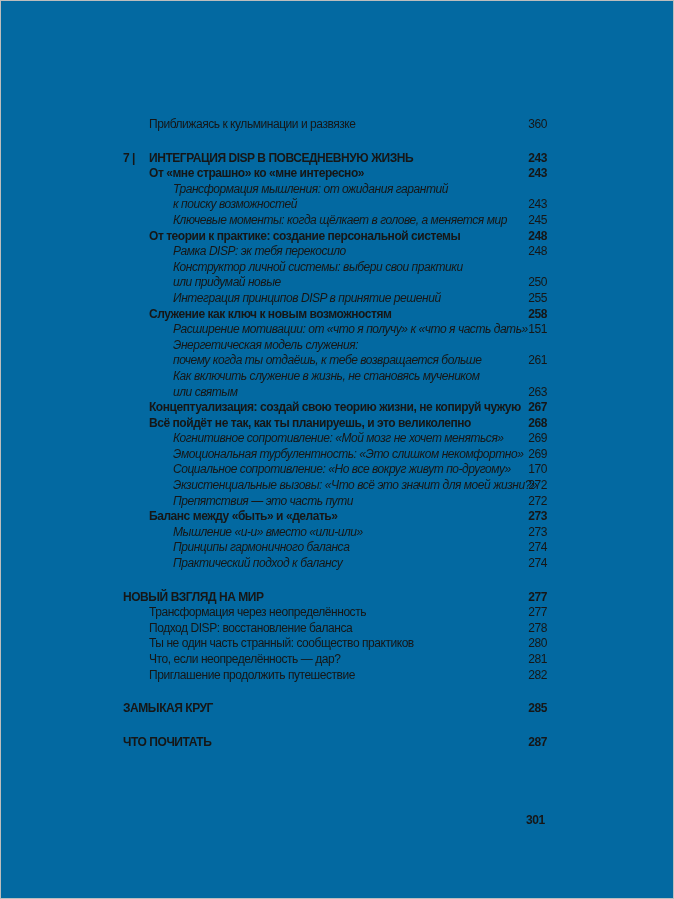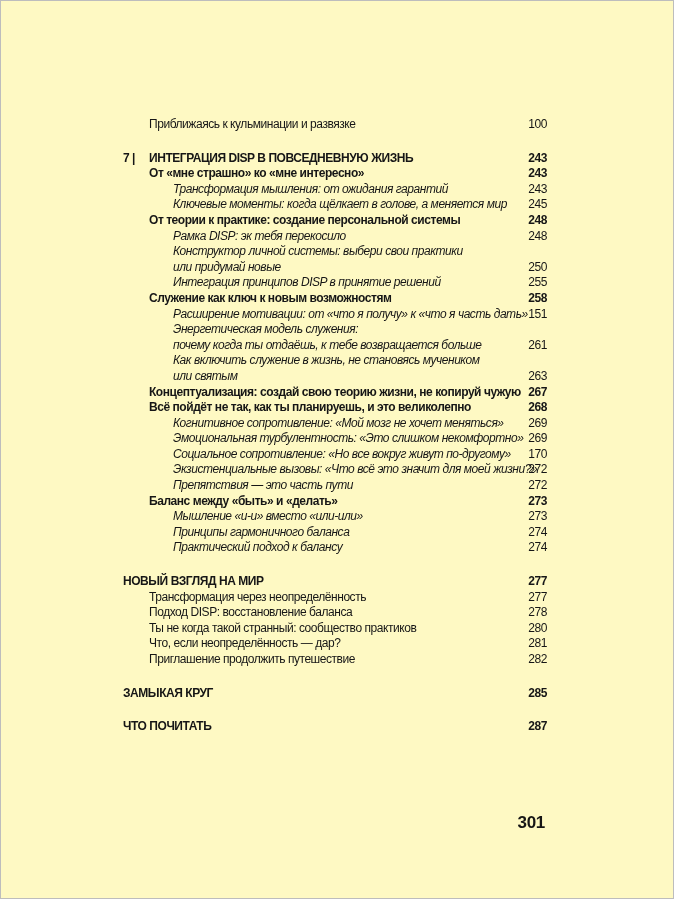--- a/index.html
+++ b/index.html
@@ -7,21 +7,21 @@
   body {
     background: #ffffff;
     font-family: "Liberation Sans", "DejaVu Sans", sans-serif;
     color: #161616;
     -webkit-font-smoothing: antialiased;
   }
   .page {
     position: relative;
     width: 674px;
     height: 899px;
-    background: #fef9c3;
+    background: #0369a1;
     border: 1px solid #bdbdbd;
     overflow: hidden;
   }
   .toc {
     position: absolute;
     top: 116px;
     left: 122px;
     width: 424px;
   }
   .toc-row {
@@ -45,51 +45,52 @@
   .toc-page {
     flex: 0 0 auto;
     width: 30px;
     text-align: right;
     padding-left: 4px;
   }
   .footer-page-num {
     position: absolute;
     top: 812px;
     right: 128px;
-    font-size: 17px;
+    font-size: 12px;
     font-weight: bold;
     letter-spacing: -0.3px;
   }
 </style>
 </head>
 <body>
 
 <div class="page">
   <div class="toc">
       <div class="toc-row lvl1">
         <div class="toc-text">
           <div class="toc-line"><span>Приближаясь к кульминации и развязке</span></div>
         </div>
-        <div class="toc-page">100</div>
+        <div class="toc-page">360</div>
       </div>
       <div class="toc-row lvl0 bold gap">
         <div class="toc-text">
           <div class="toc-line"><span class="toc-num">7 |</span><span>ИНТЕГРАЦИЯ DISP В ПОВСЕДНЕВНУЮ ЖИЗНЬ</span></div>
         </div>
         <div class="toc-page">243</div>
       </div>
       <div class="toc-row lvl1 bold">
         <div class="toc-text">
           <div class="toc-line"><span>От «мне страшно» ко «мне интересно»</span></div>
         </div>
         <div class="toc-page">243</div>
       </div>
       <div class="toc-row lvl2">
         <div class="toc-text">
           <div class="toc-line"><span>Трансформация мышления: от ожидания гарантий</span></div>
+          <div class="toc-line"><span>к поиску возможностей</span></div>
         </div>
         <div class="toc-page">243</div>
       </div>
       <div class="toc-row lvl2">
         <div class="toc-text">
           <div class="toc-line"><span>Ключевые моменты: когда щёлкает в голове, а меняется мир</span></div>
         </div>
         <div class="toc-page">245</div>
       </div>
       <div class="toc-row lvl1 bold">
@@ -222,21 +223,21 @@
         <div class="toc-page">277</div>
       </div>
       <div class="toc-row lvl1">
         <div class="toc-text">
           <div class="toc-line"><span>Подход DISP: восстановление баланса</span></div>
         </div>
         <div class="toc-page">278</div>
       </div>
       <div class="toc-row lvl1">
         <div class="toc-text">
-          <div class="toc-line"><span>Ты не когда такой странный: сообщество практиков</span></div>
+          <div class="toc-line"><span>Ты не один часть странный: сообщество практиков</span></div>
         </div>
         <div class="toc-page">280</div>
       </div>
       <div class="toc-row lvl1">
         <div class="toc-text">
           <div class="toc-line"><span>Что, если неопределённость — дар?</span></div>
         </div>
         <div class="toc-page">281</div>
       </div>
       <div class="toc-row lvl1">

